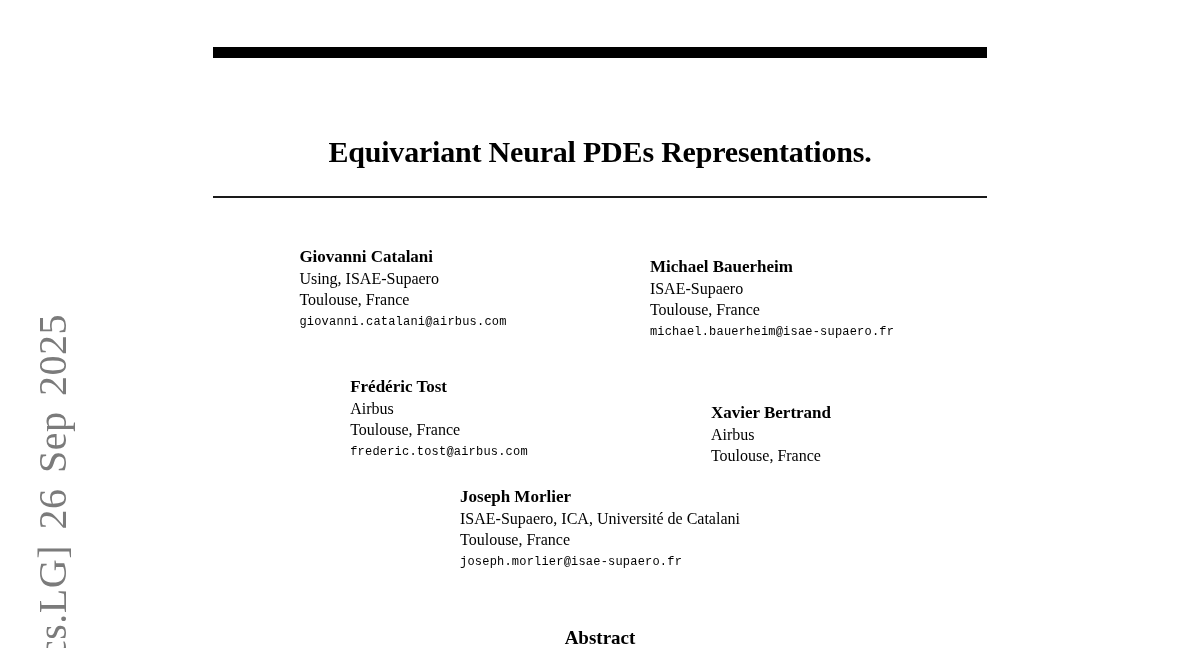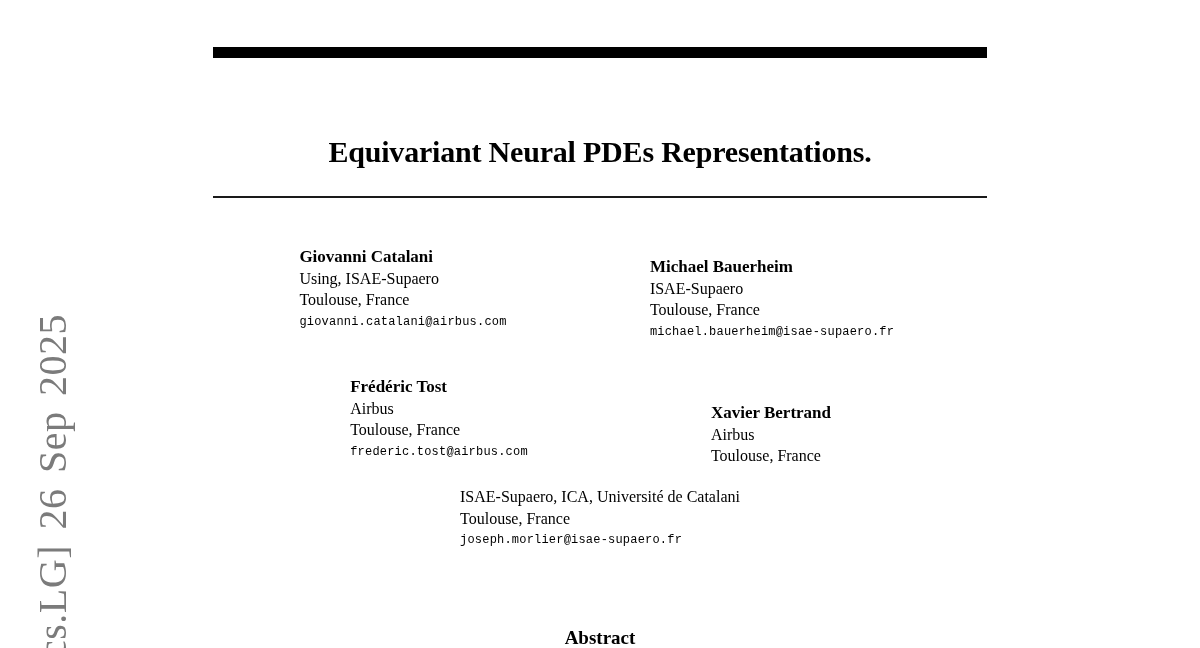--- a/index.html
+++ b/index.html
@@ -139,20 +139,21 @@
       <div class="email">frederic.tost@airbus.com</div>
     </div>
 
     <div class="author author-3">
       <div class="name">Xavier Bertrand</div>
       <div class="affil">Airbus</div>
       <div class="loc">Toulouse, France</div>
     </div>
 
     <div class="author author-4">
+      <div class="name">Joseph Morlier</div>
       <div class="affil">ISAE-Supaero, ICA, Université de Catalani</div>
       <div class="loc">Toulouse, France</div>
       <div class="email">joseph.morlier@isae-supaero.fr</div>
     </div>
 
   </div>
 
   <div class="abstract-heading">Abstract</div>
 
 </div>

